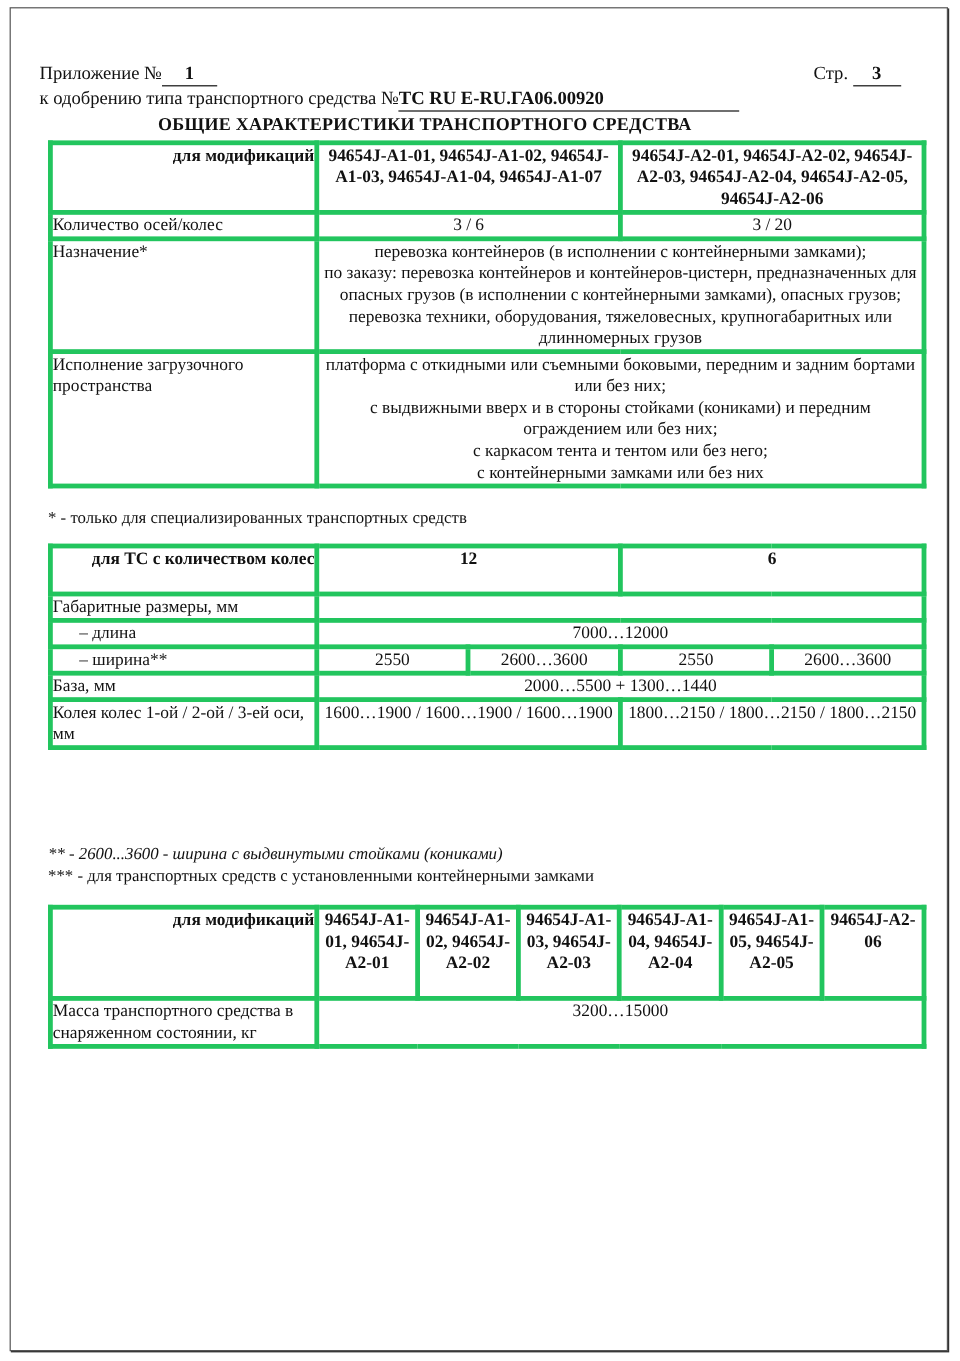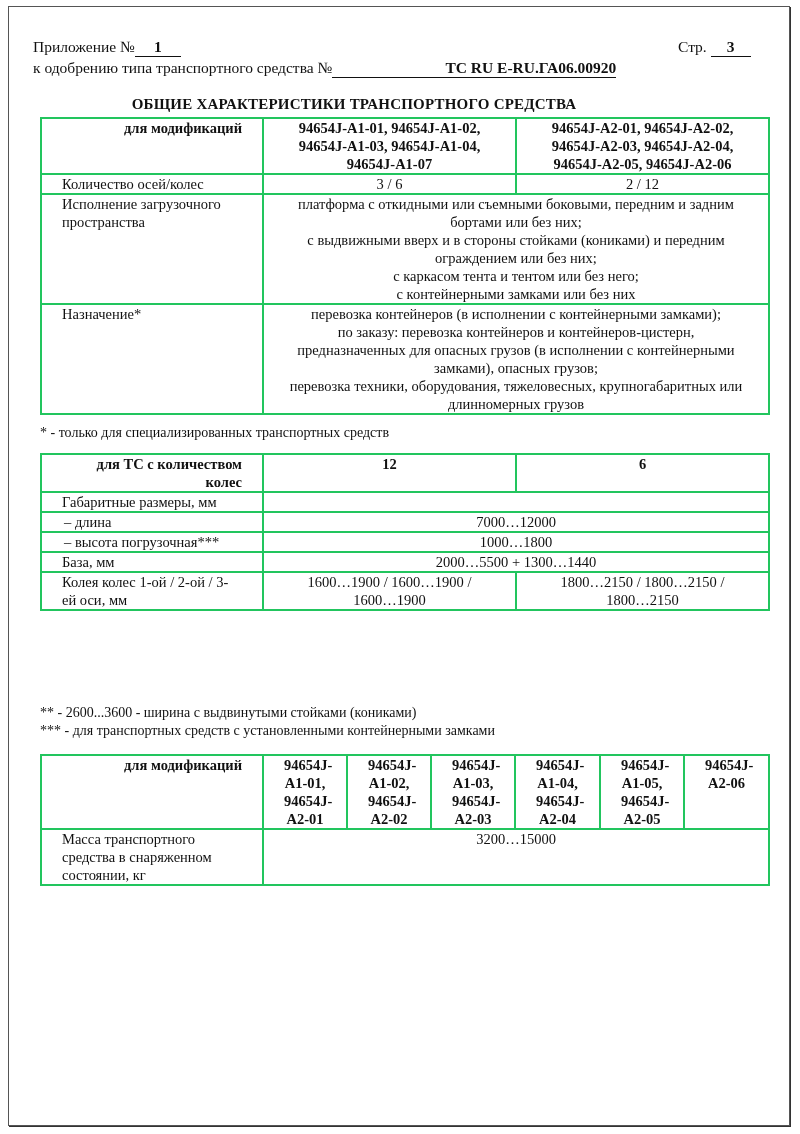--- a/index.html
+++ b/index.html
@@ -1,78 +1,78 @@
 <!DOCTYPE html>
 <html><head>
 <meta charset="utf-8">
 <style>
   html, body { margin:0; padding:0; background:#ffffff; }
   body { width:800px; height:1134px; position:relative; font-family:"Liberation Serif", serif; color:#111; }
   .frame { position:absolute; left:8px; top:6px; width:782px; height:1120px; border:1px solid #555; box-shadow:1px 1px 0 #333; box-sizing:border-box; }
-  .hdr { position:absolute; font-size:15.5px; line-height:18px; white-space:nowrap; }
+  .hdr { position:absolute; font-size:15.5px; line-height:18px; white-space:nowrap;margin-top:15px; }
   .blank { display:inline-block; border-bottom:1px solid #111; text-align:center; font-weight:bold; }
   .title { position:absolute; left:0; width:708px; top:96px; text-align:center; font-weight:bold; font-size:15px; letter-spacing:0.2px; }
   table { position:absolute; left:40px; width:728px; border-collapse:collapse; font-size:14.5px; line-height:18px; table-layout:fixed; }
-  td { border:2px solid #22c55e; padding:0 20px; vertical-align:top; }
+  td { border:4px solid #22c55e; padding:0 0; vertical-align:top; }
   td.c { text-align:center; }
   td.r { text-align:right; font-weight:bold; }
   td.b { font-weight:bold; text-align:center; }
   .sub { padding-left:22px; }
   .note { position:absolute; left:40px; font-size:14px; line-height:18px; white-space:nowrap; }
 </style>
 </head>
 <body>
 
 <div class="frame"></div>
 
 <div class="hdr" style="left:33px; top:38px;">
   <span>Приложение №</span><span class="blank" style="width:46px;">1</span>
 </div>
 <div class="hdr" style="left:678px; top:38px;">
   <span>Стр.</span>
   <span class="blank" style="width:40px;">3</span>
 </div>
 <div class="hdr" style="left:33px; top:59px;">
-  <span>к одобрению типа транспортного средства №</span><span class="blank" style="width:284px; text-align:right;">ТС RU E-RU.ГА06.00920</span>
+  <span>к одобрению типа транспортного средства №</span><span class="blank" style="width:284px; text-align:left;">ТС RU E-RU.ГА06.00920</span>
 </div>
 
 <div class="title">ОБЩИЕ  ХАРАКТЕРИСТИКИ  ТРАНСПОРТНОГО СРЕДСТВА</div>
 
 <table style="top:117px;">
   <colgroup>
       <col style="width:222px">
       <col style="width:253px">
       <col style="width:253px">
     </colgroup>
   <tbody>
       <tr>
     <td class="r">для модификаций</td>
     <td class="b">94654J-A1-01, 94654J-A1-02, 94654J-A1-03, 94654J-A1-04, 94654J-A1-07</td>
     <td class="b">94654J-A2-01, 94654J-A2-02, 94654J-A2-03, 94654J-A2-04, 94654J-A2-05, 94654J-A2-06</td>
   </tr>
   <tr>
     <td>Количество осей/колес</td>
     <td class="c">3 / 6</td>
-    <td class="c">2 / 12</td>
+    <td class="c">3 / 20</td>
+  </tr>
+  <tr>
+    <td>Назначение*</td>
+    <td class="c" colspan="2">
+      <div>перевозка контейнеров (в исполнении с контейнерными замками);</div>
+      <div>по заказу: перевозка контейнеров и контейнеров-цистерн, предназначенных для опасных грузов (в исполнении с контейнерными замками), опасных грузов;</div>
+      <div>перевозка техники, оборудования, тяжеловесных, крупногабаритных или длинномерных грузов</div>
+    </td>
   </tr>
   <tr>
     <td>Исполнение загрузочного пространства</td>
     <td class="c" colspan="2">
       <div>платформа с откидными или съемными боковыми, передним и задним бортами или без них;</div>
       <div>с выдвижными вверх и в стороны стойками (кониками) и передним ограждением или без них;</div>
       <div>с каркасом тента и тентом или без него;</div>
       <div>с контейнерными замками или без них</div>
-    </td>
-  </tr>
-  <tr>
-    <td>Назначение*</td>
-    <td class="c" colspan="2">
-      <div>перевозка контейнеров (в исполнении с контейнерными замками);</div>
-      <div>по заказу: перевозка контейнеров и контейнеров-цистерн, предназначенных для опасных грузов (в исполнении с контейнерными замками), опасных грузов;</div>
-      <div>перевозка техники, оборудования, тяжеловесных, крупногабаритных или длинномерных грузов</div>
     </td>
   </tr>
 </tbody>
   </table>
 <div class="note" style="top:424px;">*  - только для специализированных транспортных средств</div>
 
 <table style="top:453px;">
   <colgroup>
       <col style="width:222px">
       <col style="width:126px">
@@ -88,35 +88,38 @@
   </tr>
   <tr>
     <td>Габаритные размеры, мм</td>
     <td colspan="4"></td>
   </tr>
   <tr>
     <td class="sub">–  длина</td>
     <td class="c" colspan="4">7000…12000</td>
   </tr>
   <tr>
-    <td class="sub">–  высота погрузочная***</td>
-    <td class="c" colspan="4">1000…1800</td>
+    <td class="sub">–  ширина**</td>
+    <td class="c">2550</td>
+    <td class="c">2600…3600</td>
+    <td class="c">2550</td>
+    <td class="c">2600…3600</td>
   </tr>
   <tr>
     <td>База, мм</td>
     <td class="c" colspan="4">2000…5500 + 1300…1440</td>
   </tr>
   <tr>
     <td>Колея колес 1-ой / 2-ой / 3-ей оси, мм</td>
     <td class="c" colspan="2">1600…1900 / 1600…1900 / 1600…1900</td>
     <td class="c" colspan="2">1800…2150 / 1800…2150 / 1800…2150</td>
   </tr>
 </tbody>
   </table>
-<div class="note" style="top:704px;">**  - 2600...3600 - ширина с выдвинутыми стойками (кониками)</div>
+<div class="note" style="top:704px;font-style:italic;">**  - 2600...3600 - ширина с выдвинутыми стойками (кониками)</div>
 <div class="note" style="top:722px;">***  - для транспортных средств с установленными контейнерными замками</div>
 
 <table style="top:754px;">
   <colgroup>
       <col style="width:222px">
       <col style="width:84px">
       <col style="width:84px">
       <col style="width:84px">
       <col style="width:85px">
       <col style="width:84px">

